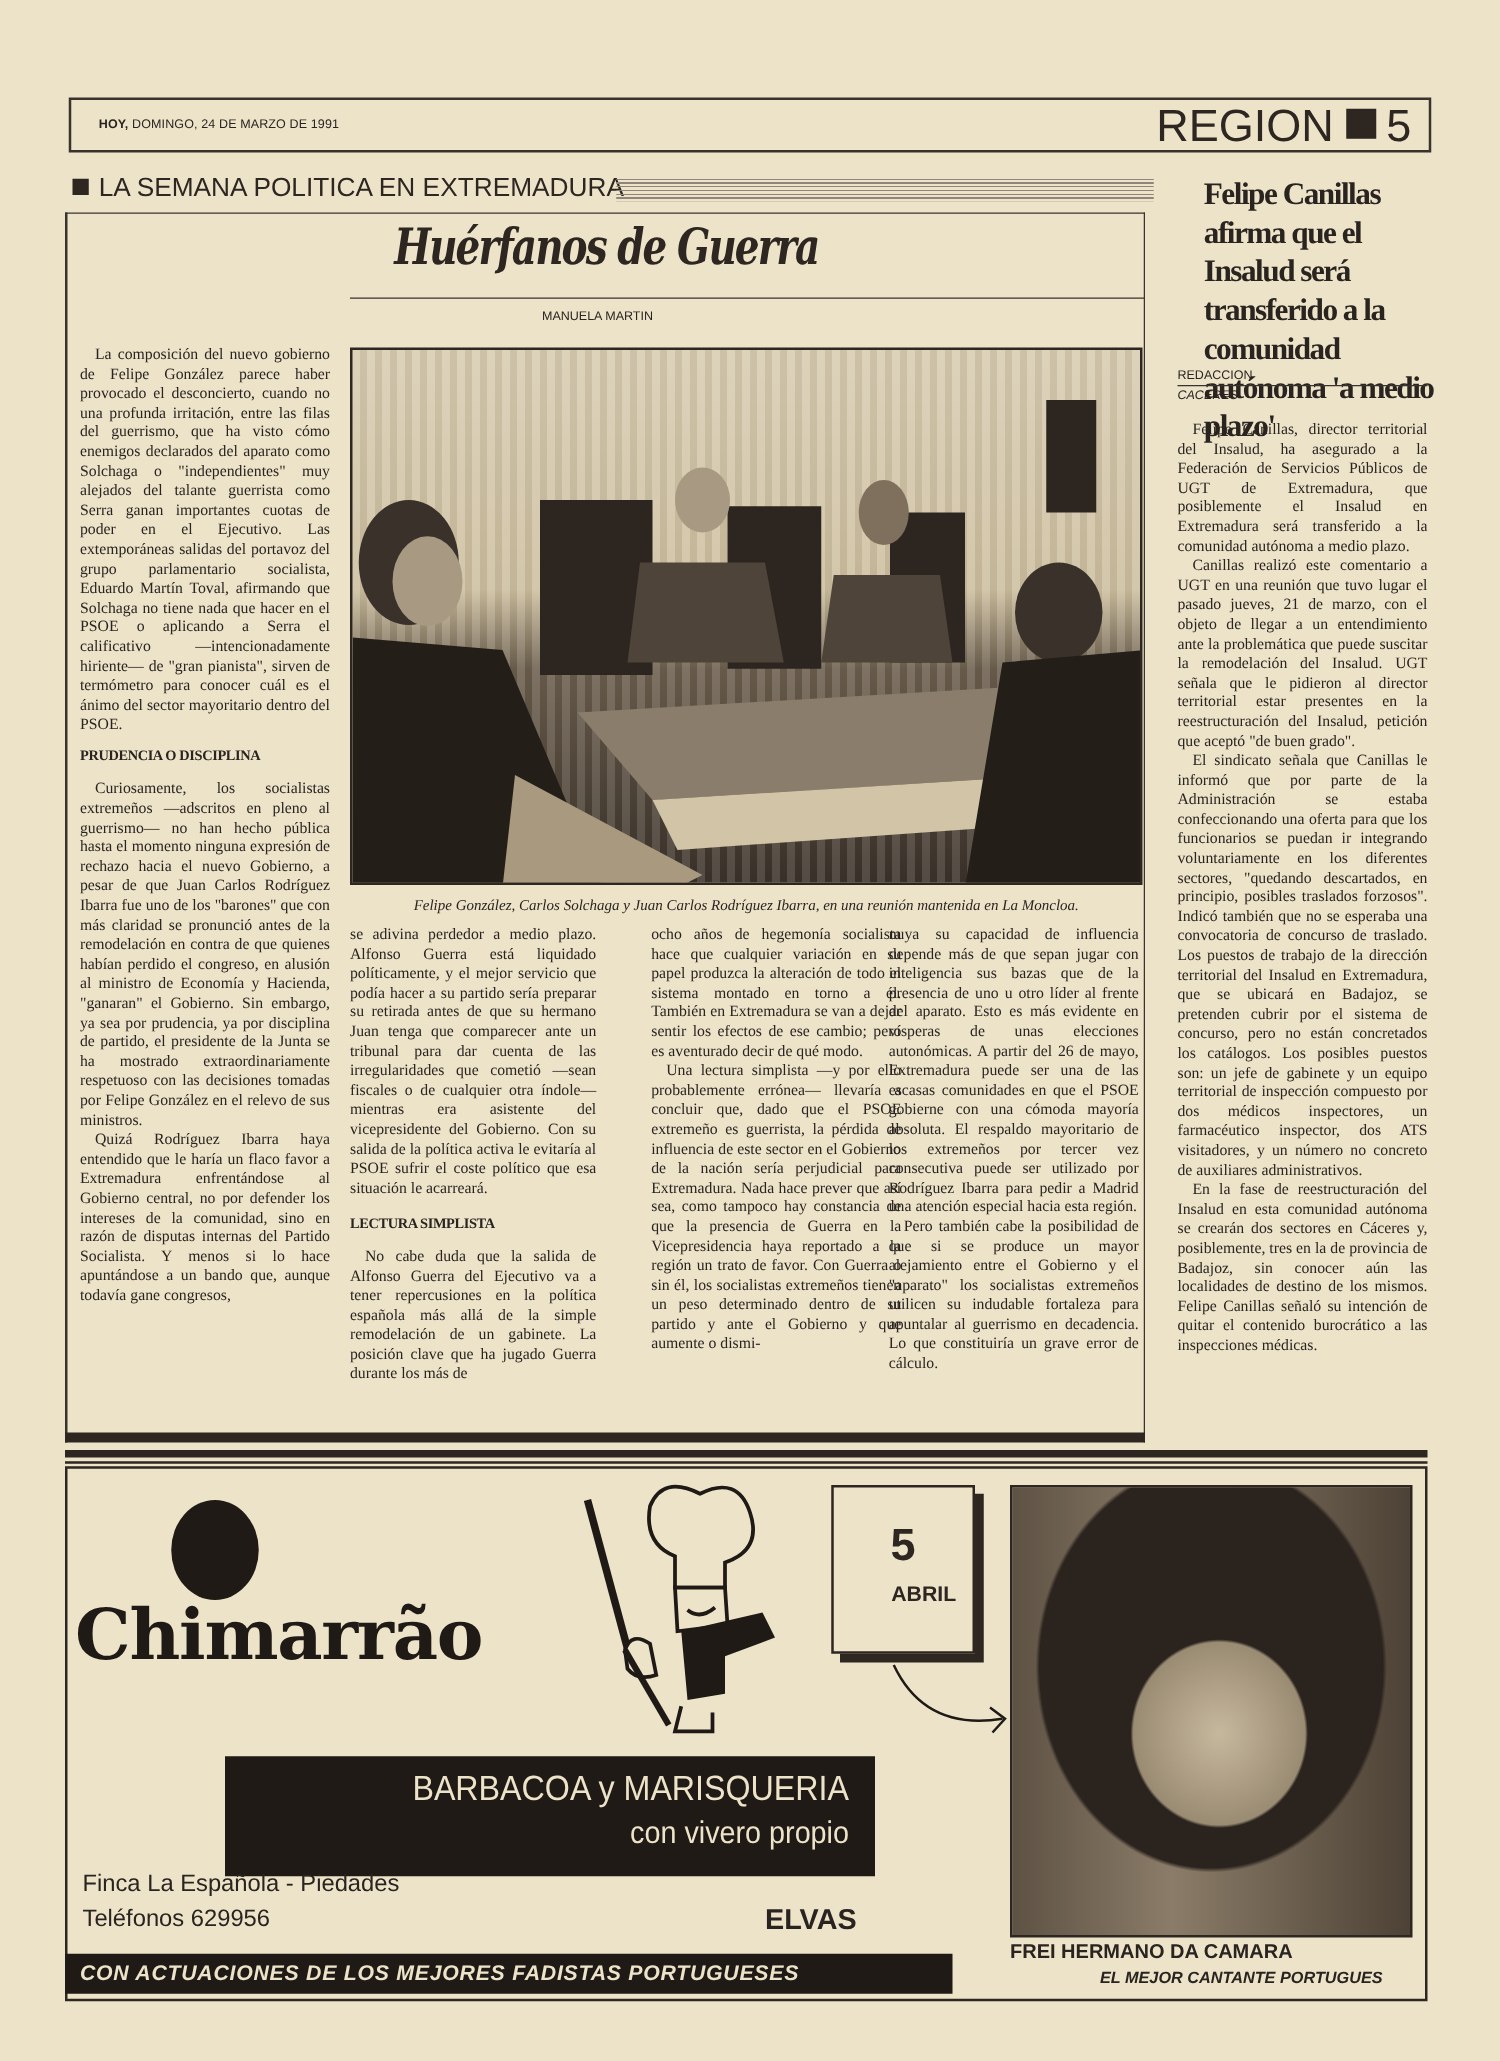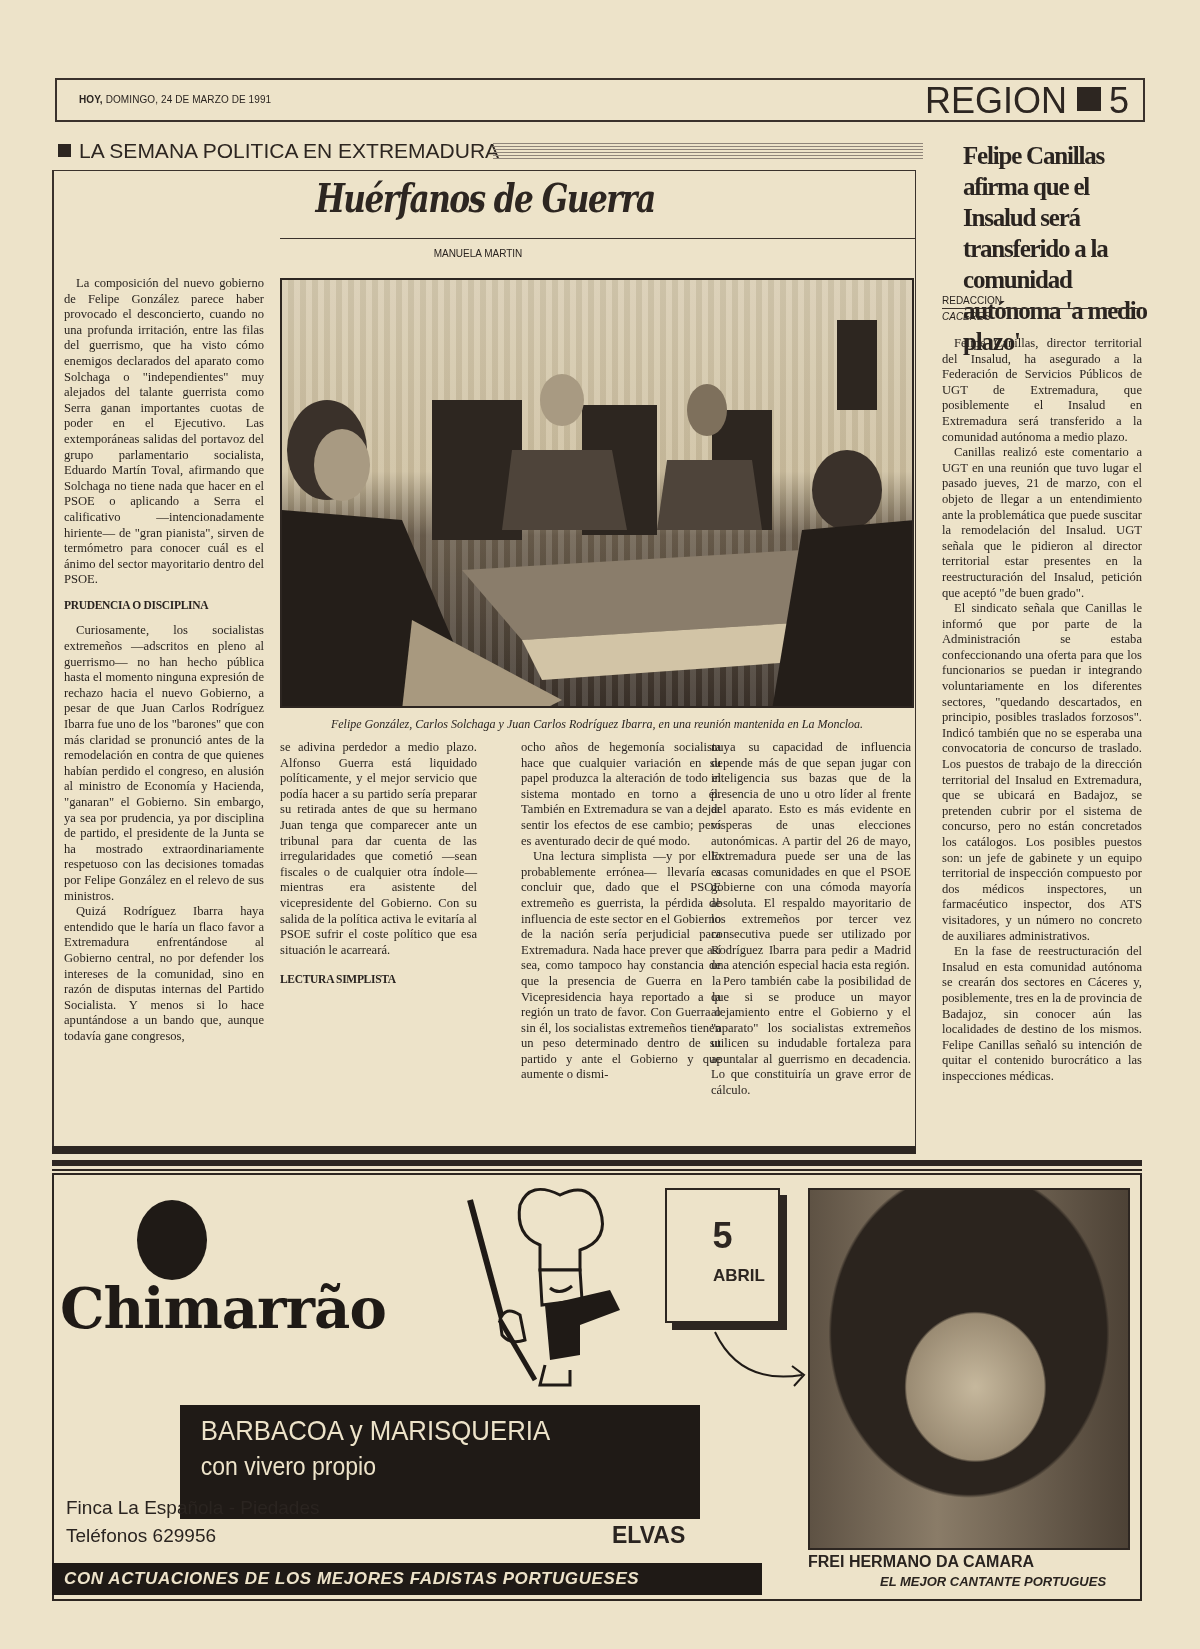--- a/index.html
+++ b/index.html
@@ -110,22 +110,22 @@
   .date-box {
     left: 665px; top: 1188px; width: 115px; height: 135px;
     border: 2px solid #2d2621; box-sizing: border-box; background: #ede3c9;
     box-shadow: 7px 7px 0 #2d2621; text-align: center;
     font-family: "Liberation Sans", sans-serif; font-weight: bold; color: #2d2621;
   }
   .date-box .day { font-size: 36px; margin-top: 26px; line-height: 40px; }
   .date-box .month { font-size: 17px; margin-top: 10px; padding-left: 33px; }
   .arrow { left: 710px; top: 1330px; width: 100px; height: 70px; }
   .barbacoa {
-    left: 180px; top: 1405px; width: 520px; height: 114px; background: #1f1a16; color: #ede3c9;
-    text-align: left; font-family: "Liberation Sans", sans-serif;
+    left: 180px; top: 1405px; width: 520px; height: 96px; background: #1f1a16; color: #ede3c9;
+    text-align: right; font-family: "Liberation Sans", sans-serif;
   }
   .barbacoa .l1 { font-size: 28px; line-height: 36px; margin-top: 8px; transform: scaleX(0.92); }
   .barbacoa .l2 { font-size: 25px; line-height: 34px; transform: scaleX(0.92); }
   .finca { left: 66px; top: 1497px; font-family: "Liberation Sans", sans-serif; font-size: 19px; }
   .tel { left: 66px; top: 1525px; font-family: "Liberation Sans", sans-serif; font-size: 19px; }
   .elvas { left: 612px; top: 1522px; font-family: "Liberation Sans", sans-serif; font-size: 23px; font-weight: bold; }
   .fado-bar {
     left: 52px; top: 1563px; width: 710px; height: 32px; background: #1f1a16; color: #ede3c9;
     font-family: "Liberation Sans", sans-serif; font-style: italic; font-weight: bold;
     font-size: 17px; line-height: 32px; padding-left: 12px; box-sizing: border-box; letter-spacing: 0.6px;
@@ -190,20 +190,21 @@
     <ellipse cx="565" cy="210" rx="35" ry="40" fill="#3a312a"></ellipse>
     <path d="M520 250 L634 240 L634 430 L490 430 Z" fill="#241e19"></path>
     <rect x="555" y="40" width="40" height="90" fill="#2d2620"></rect>
   </svg>
 </div>
 <div class="abs caption">Felipe González, Carlos Solchaga y Juan Carlos Rodríguez Ibarra, en una reunión mantenida en La Moncloa.</div>
 
 <div class="col" style="left:280px; top:740px; width:197px;">
   <p style="text-indent:0">se adivina perdedor a medio plazo. Alfonso Guerra está liquidado políticamente, y el mejor servicio que podía hacer a su partido sería preparar su retirada antes de que su hermano Juan tenga que comparecer ante un tribunal para dar cuenta de las irregularidades que cometió —sean fiscales o de cualquier otra índole— mientras era asistente del vicepresidente del Gobierno. Con su salida de la política activa le evitaría al PSOE sufrir el coste político que esa situación le acarreará.</p>
   <h4 style="margin-top:14px;">LECTURA SIMPLISTA</h4>
+  <p>No cabe duda que la salida de Alfonso Guerra del Ejecutivo va a tener repercusiones en la política española más allá de la simple remodelación de un gabinete. La posición clave que ha jugado Guerra durante los más de</p>
 </div>
 
 <div class="col" style="left:521px; top:740px; width:200px;">
   <p style="text-indent:0">ocho años de hegemonía socialista hace que cualquier variación en su papel produzca la alteración de todo el sistema montado en torno a él. También en Extremadura se van a dejar sentir los efectos de ese cambio; pero es aventurado decir de qué modo.</p>
   <p>Una lectura simplista —y por ello probablemente errónea— llevaría a concluir que, dado que el PSOE extremeño es guerrista, la pérdida de influencia de este sector en el Gobierno de la nación sería perjudicial para Extremadura. Nada hace prever que así sea, como tampoco hay constancia de que la presencia de Guerra en la Vicepresidencia haya reportado a la región un trato de favor. Con Guerra o sin él, los socialistas extremeños tienen un peso determinado dentro de su partido y ante el Gobierno y que aumente o dismi-</p>
 </div>
 
 <div class="col" style="left:711px; top:740px; width:200px;">
   <p style="text-indent:0">nuya su capacidad de influencia depende más de que sepan jugar con inteligencia sus bazas que de la presencia de uno u otro líder al frente del aparato. Esto es más evidente en vísperas de unas elecciones autonómicas. A partir del 26 de mayo, Extremadura puede ser una de las escasas comunidades en que el PSOE gobierne con una cómoda mayoría absoluta. El respaldo mayoritario de los extremeños por tercer vez consecutiva puede ser utilizado por Rodríguez Ibarra para pedir a Madrid una atención especial hacia esta región.</p>
   <p>Pero también cabe la posibilidad de que si se produce un mayor alejamiento entre el Gobierno y el "aparato" los socialistas extremeños utilicen su indudable fortaleza para apuntalar al guerrismo en decadencia. Lo que constituiría un grave error de cálculo.</p>

